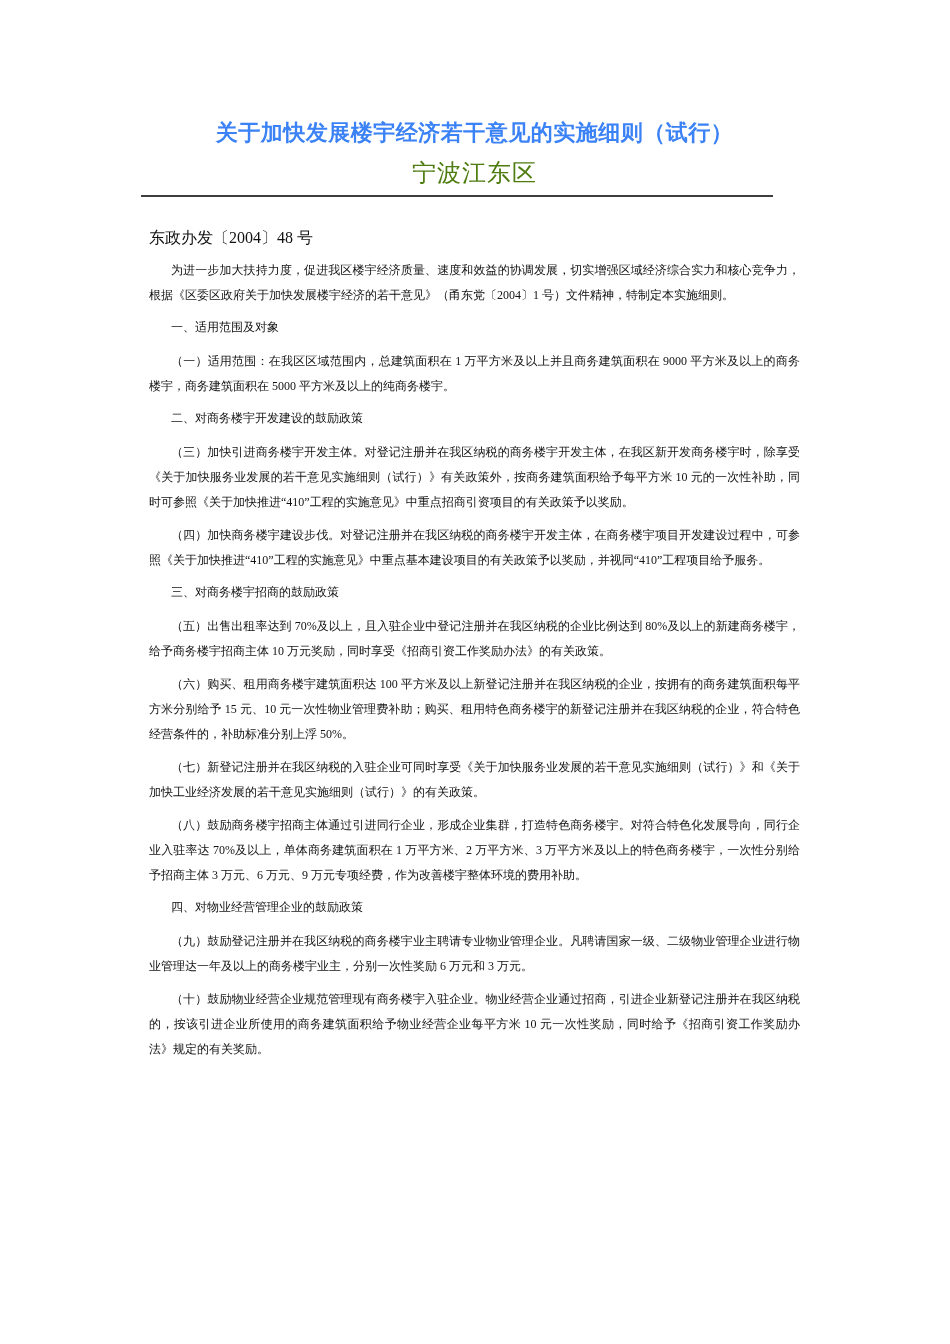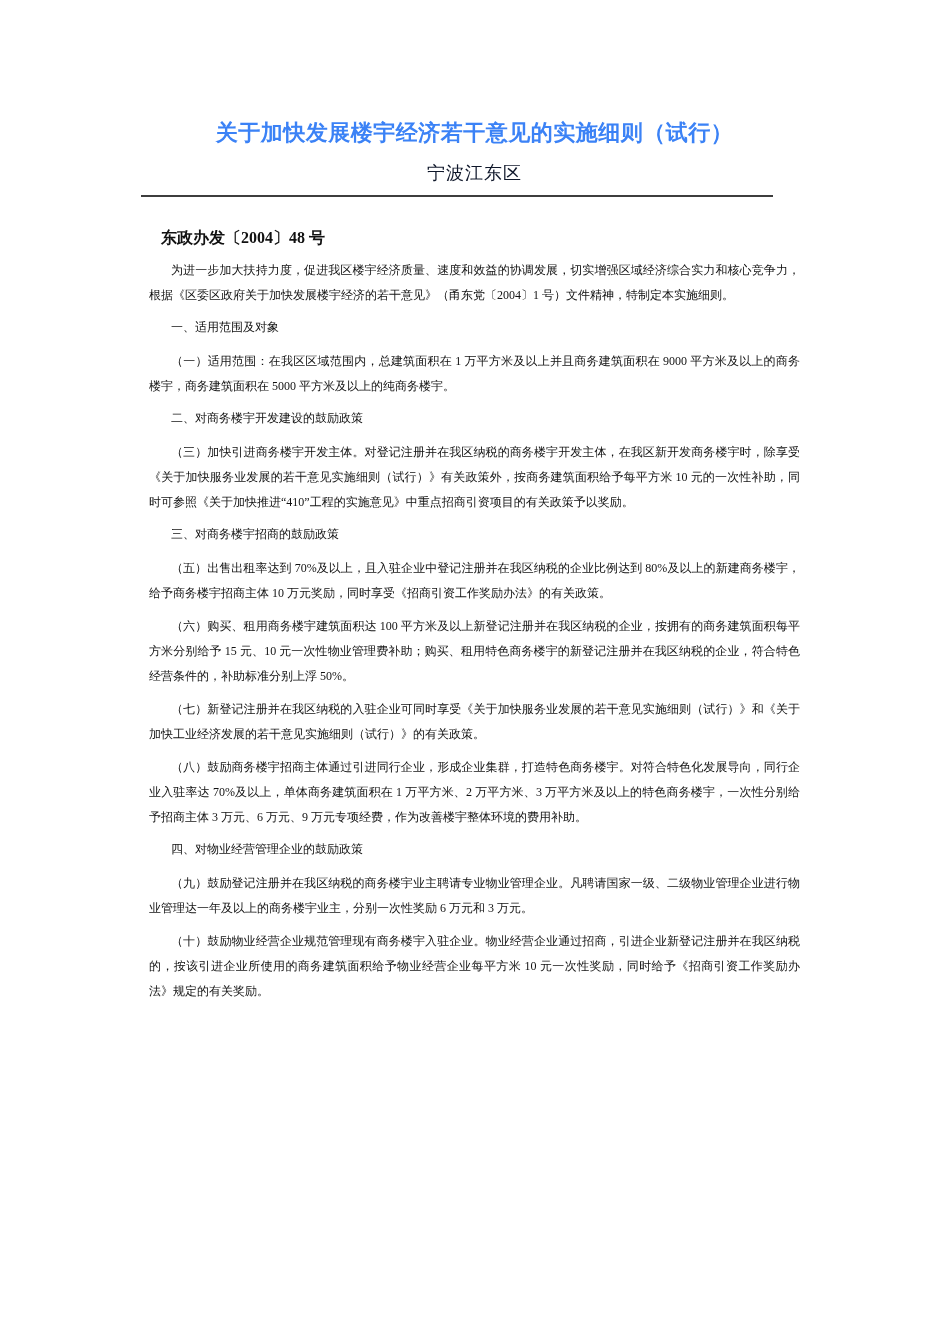--- a/index.html
+++ b/index.html
@@ -26,39 +26,38 @@
     margin: 0;
     font-size: 22px;
     font-weight: bold;
     text-align: center;
     line-height: 30px;
     letter-spacing: 0.5px;
     color: #3b82f6;
   }
   .subtitle {
     margin: 12px 0 8px 0;
-    font-size: 18px;
+    font-size: 24px;
     font-weight: normal;
     text-align: center;
     line-height: 26px;
     letter-spacing: 1px;
-    color: #0f172a;
+    color: #4d7c0f;
   }
   .rule {
     margin-top: 9px;
     width: 632px;
     height: 0;
     border-top: 2px solid #3d3d3d;
   }
   .doc-number {
-    margin: 28px 0 0 14px;
+    margin: 28px 0 0 2px;
     font-size: 16px;
     line-height: 25px;
     text-indent: 6px;
-    font-weight: bold;
   }
   .para {
     margin: 8px;
     font-size: 12px;
     line-height: 25px;
     text-align: justify;
     text-justify: inter-ideograph;
     text-indent: 22px;
     word-break: break-all;
   }
@@ -75,20 +74,21 @@
     <h1 class="title">关于加快发展楼宇经济若干意见的实施细则（试行）</h1>
     <h2 class="subtitle">宁波江东区</h2>
     <div class="rule"></div>
     <p class="doc-number">东政办发〔2004〕48 号</p>
     <div id="paragraphs">
         <p class="para body">为进一步加大扶持力度，促进我区楼宇经济质量、速度和效益的协调发展，切实增强区域经济综合实力和核心竞争力，根据《区委区政府关于加快发展楼宇经济的若干意见》（甬东党〔2004〕1 号）文件精神，特制定本实施细则。</p>
         <p class="para heading">一、适用范围及对象</p>
         <p class="para body">（一）适用范围：在我区区域范围内，总建筑面积在 1 万平方米及以上并且商务建筑面积在 9000 平方米及以上的商务楼宇，商务建筑面积在 5000 平方米及以上的纯商务楼宇。</p>
         <p class="para heading">二、对商务楼宇开发建设的鼓励政策</p>
         <p class="para body">（三）加快引进商务楼宇开发主体。对登记注册并在我区纳税的商务楼宇开发主体，在我区新开发商务楼宇时，除享受《关于加快服务业发展的若干意见实施细则（试行）》有关政策外，按商务建筑面积给予每平方米 10 元的一次性补助，同时可参照《关于加快推进“410”工程的实施意见》中重点招商引资项目的有关政策予以奖励。</p>
+        <p class="para body">（四）加快商务楼宇建设步伐。对登记注册并在我区纳税的商务楼宇开发主体，在商务楼宇项目开发建设过程中，可参照《关于加快推进“410”工程的实施意见》中重点基本建设项目的有关政策予以奖励，并视同“410”工程项目给予服务。</p>
         <p class="para heading">三、对商务楼宇招商的鼓励政策</p>
         <p class="para body">（五）出售出租率达到 70%及以上，且入驻企业中登记注册并在我区纳税的企业比例达到 80%及以上的新建商务楼宇，给予商务楼宇招商主体 10 万元奖励，同时享受《招商引资工作奖励办法》的有关政策。</p>
         <p class="para body">（六）购买、租用商务楼宇建筑面积达 100 平方米及以上新登记注册并在我区纳税的企业，按拥有的商务建筑面积每平方米分别给予 15 元、10 元一次性物业管理费补助；购买、租用特色商务楼宇的新登记注册并在我区纳税的企业，符合特色经营条件的，补助标准分别上浮 50%。</p>
         <p class="para body">（七）新登记注册并在我区纳税的入驻企业可同时享受《关于加快服务业发展的若干意见实施细则（试行）》和《关于加快工业经济发展的若干意见实施细则（试行）》的有关政策。</p>
         <p class="para body">（八）鼓励商务楼宇招商主体通过引进同行企业，形成企业集群，打造特色商务楼宇。对符合特色化发展导向，同行企业入驻率达 70%及以上，单体商务建筑面积在 1 万平方米、2 万平方米、3 万平方米及以上的特色商务楼宇，一次性分别给予招商主体 3 万元、6 万元、9 万元专项经费，作为改善楼宇整体环境的费用补助。</p>
         <p class="para heading">四、对物业经营管理企业的鼓励政策</p>
         <p class="para body">（九）鼓励登记注册并在我区纳税的商务楼宇业主聘请专业物业管理企业。凡聘请国家一级、二级物业管理企业进行物业管理达一年及以上的商务楼宇业主，分别一次性奖励 6 万元和 3 万元。</p>
         <p class="para body">（十）鼓励物业经营企业规范管理现有商务楼宇入驻企业。物业经营企业通过招商，引进企业新登记注册并在我区纳税的，按该引进企业所使用的商务建筑面积给予物业经营企业每平方米 10 元一次性奖励，同时给予《招商引资工作奖励办法》规定的有关奖励。</p>
       </div>
   </div>

